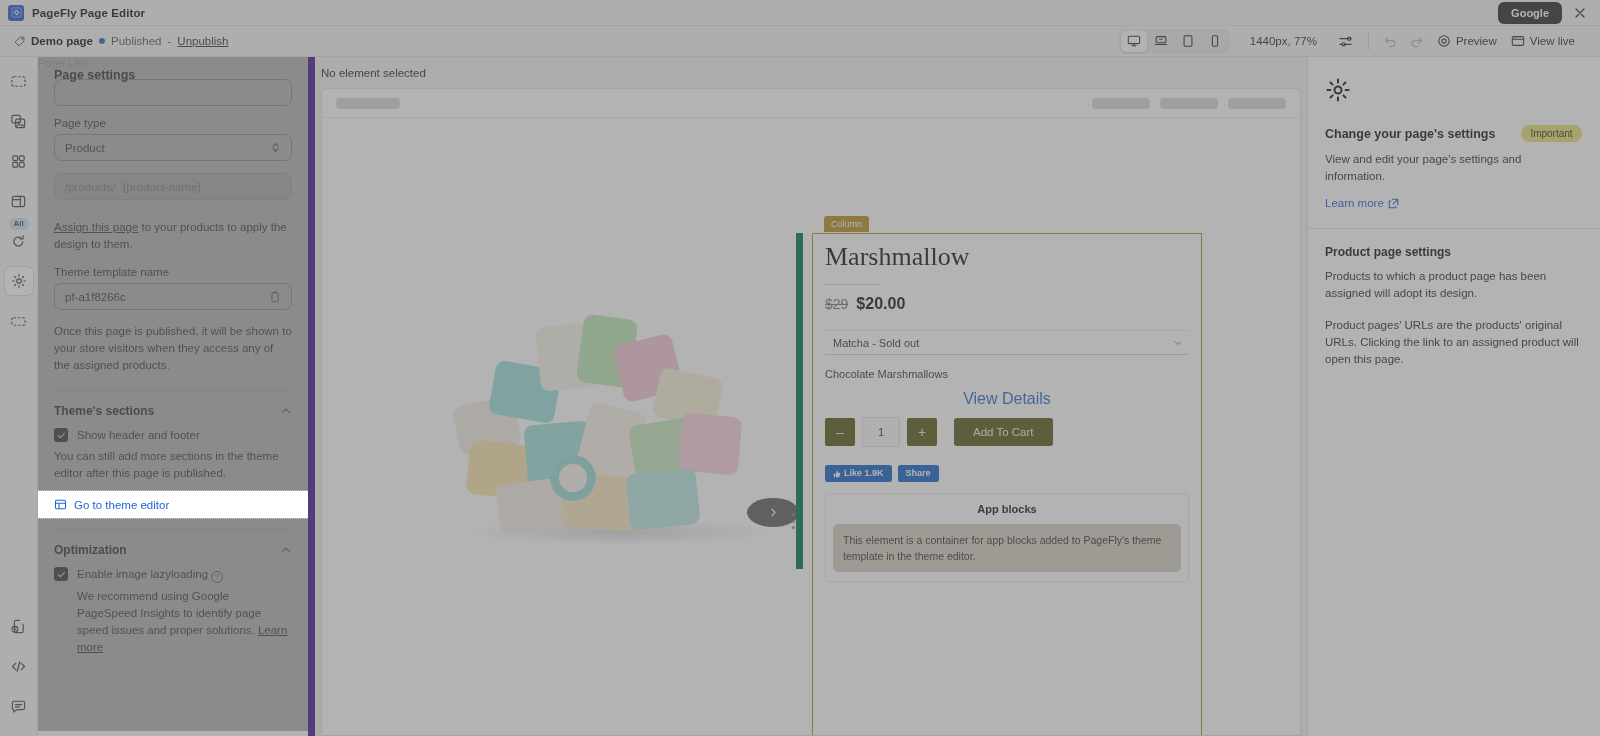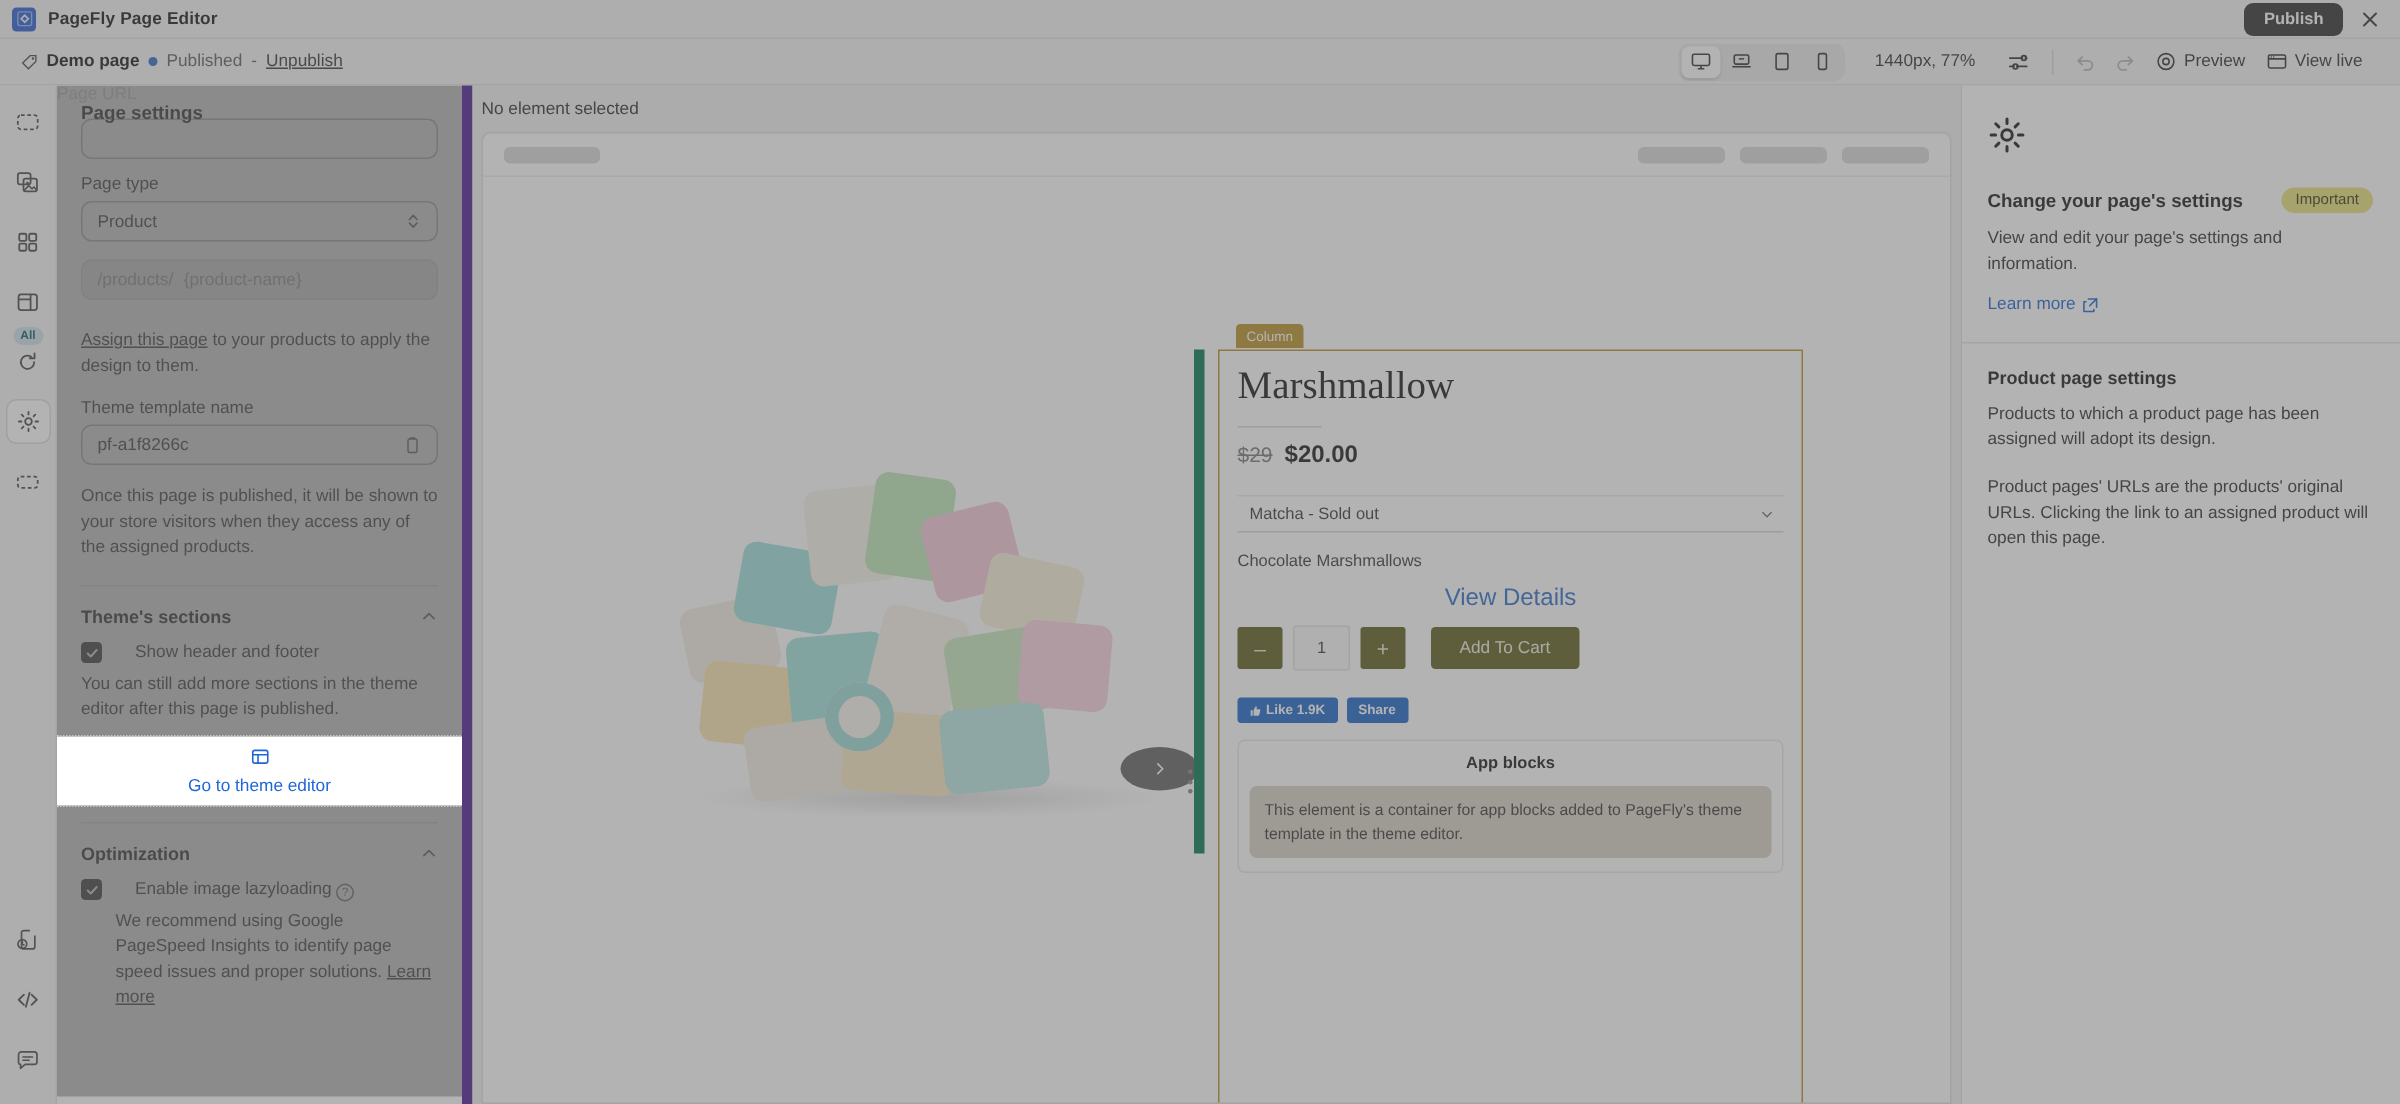--- a/index.html
+++ b/index.html
@@ -132,26 +132,26 @@
     padding: 13px 0 9px; cursor: pointer;
   }
   .sect-title { font-size: 12px; font-weight: 700; color: #1a1a1a; }
   .chev { color: #5c5f62; display: flex; }
   .check-row { display: flex; align-items: flex-start; gap: 9px; margin-bottom: 5px; }
   .cbox {
     width: 14px; height: 14px; border-radius: 3px; background: #2b2b2b;
     display: flex; align-items: center; justify-content: center; flex: none;
     margin-top: 1px; cursor: pointer;
   }
-  .check-label { font-size: 11.5px; color: #303030; line-height: 16px; margin-left: 13px; }
+  .check-label { font-size: 11.5px; color: #303030; line-height: 16px; }
   .sub-note { font-size: 11.5px; color: #303030; line-height: 17px; margin-left: 0; }
   .theme-editor-row {
     margin: 9px -16px 0; padding: 7px 16px; background: #fff;
     outline: 1px dotted #c8c8c8; display: flex; align-items: center; gap: 7px;
-    cursor: pointer; position: relative; z-index: 40; flex-direction: column;
+    cursor: pointer; position: relative; z-index: 40;
   }
   .theme-editor-link { font-size: 11.5px; color: #1f66d6; }
   .te-icon { color: #1f66d6; display: flex; }
   .sect-div { border-top: 1px solid #e3e3e3; margin-top: 11px; }
   .help-circ {
     display: inline-flex; width: 12px; height: 12px; border-radius: 50%;
     border: 1.2px solid #707070; color: #707070; font-size: 8px;
     align-items: center; justify-content: center; margin-left: 3px;
     vertical-align: -1px; cursor: pointer;
   }
@@ -298,21 +298,21 @@
   <div class="topbar">
     <div class="brand-logo">
       <svg width="11" height="11" viewBox="0 0 12 12">
         <rect x="1" y="1" width="10" height="10" rx="1.5" fill="#2f5fd0" stroke="#8fb4ff" stroke-width="1"></rect>
         <path d="M6 2.6 L9.4 6 L6 9.4 L2.6 6 Z" fill="#ffffff" opacity=".92"></path>
         <path d="M6 4.3 L7.7 6 L6 7.7 L4.3 6 Z" fill="#2f5fd0"></path>
       </svg>
     </div>
     <div class="brand-title">PageFly Page Editor</div>
     <div class="topbar-spacer"></div>
-    <button class="publish-btn">Publish</button>
+    <button class="publish-btn">Google</button>
     <div class="close-x">
       <svg width="12" height="12" viewBox="0 0 12 12">
           <path d="M2 2 L10 10 M10 2 L2 10" stroke="currentColor" stroke-width="1.3" fill="none" stroke-linecap="round"></path>
         </svg>
     </div>
   </div>
 
   <div class="subbar">
     <div class="page-chip">
       <span class="tagicon">

